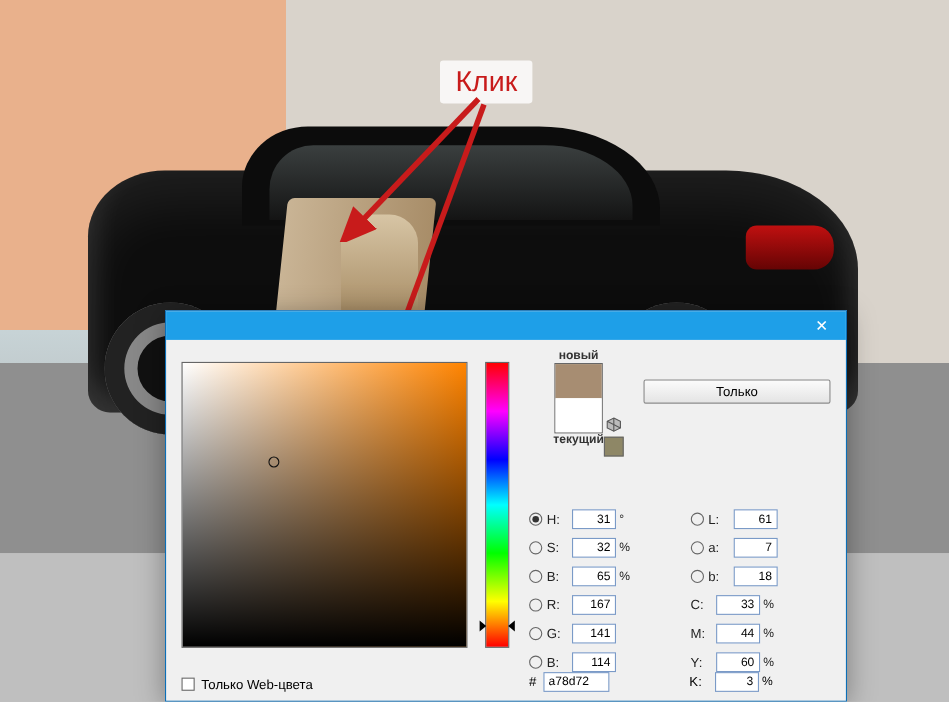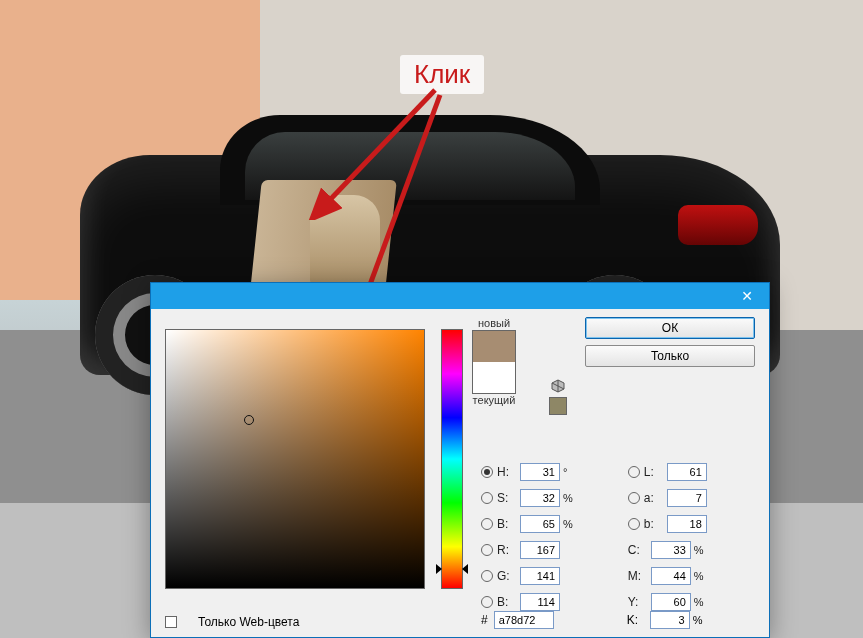--- a/index.html
+++ b/index.html
@@ -42,21 +42,21 @@
 
   .hue-strip { position:absolute; top:20px; left:290px; width:22px; height:260px; border:1px solid #666;
      background: linear-gradient(to bottom, #ff0000 0%, #ff00ff 17%, #0000ff 34%, #00ffff 50%, #00ff00 67%, #ffff00 84%, #ff0000 100%); }
   .hue-ind { position:absolute; left:285px; width:32px; display:flex; justify-content:space-between;}
   .hue-ind::before,.hue-ind::after{ content:""; width:0;height:0;border-top:5px solid transparent;border-bottom:5px solid transparent;}
   .hue-ind::before{ border-left:6px solid #000;}
   .hue-ind::after { border-right:6px solid #000;}
   .hue-ind { top: calc(20px + 260px * (1 - 31/360) - 5px); } 
   .hue-ind { top: 255px; }
 
-  .swatch-wrap { position:absolute; top:8px; left:310px; width:66px; text-align:center; font-size:11px; color:#333;}
+  .swatch-wrap { position:absolute; top:8px; left:342px; width:66px; text-align:center; font-size:11px; color:#333;font-weight:bold;}
   .swatch { width:44px; height:64px; margin:1px auto 0; border:1px solid #666; display:flex; flex-direction:column;}
   .swatch .new-sw{ flex:1; background:#a78d72;}
   .swatch .cur-sw{ flex:1; background:#ffffff;}
 
   .cube-icon { position:absolute; top:70px; left:400px; width:14px;height:14px; }
   .cube-thumb { position:absolute; top:88px; left:398px; width:18px;height:18px; background:#8e8766; border:1px solid #666;}
 
   .btn { position:absolute; right:14px; height:22px; width:170px; background:linear-gradient(#fbfbfb,#e4e4e4); border:1px solid #8a8a8a; font-size:12px; border-radius:2px; cursor:pointer; }
   .btn.ok       { top:8px;  border-color:#0a64ad; box-shadow:0 0 0 1px #7cc3ef inset;}
   .btn.cancel   { top:36px;}
@@ -68,21 +68,21 @@
   .col { display:flex; align-items:center; }
   .col.left  { width:150px; }
   .col.right { width:130px; }
   .radio { width:12px;height:12px; margin-right:4px; appearance:none; border:1px solid #666; border-radius:50%; position:relative;}
   .radio:checked::after{ content:""; position:absolute; inset:2px; background:#333; border-radius:50%;}
   .lab { width:20px; display:inline-block;}
   .inp { width:40px; height:18px; border:1px solid #7a9ac7; background:#fff; font-size:11px; text-align:right; padding:0 4px 0 0; margin:0 3px;}
   .inp.hex { width:60px; text-align:left; padding:0 0 0 4px;}
   .unit { width:14px; display:inline-block; font-size:11px;}
   .hash { font-size:12px; margin-right:3px;}
-  .bottom-row { position:absolute; left:14px; bottom:10px; display:flex; align-items:center;gap:15px;}
+  .bottom-row { position:absolute; left:14px; bottom:10px; display:flex; align-items:center;}
   .wc-check { width:12px;height:12px; border:1px solid #666; margin-right:6px; background:#fff; appearance:none;}
   .hex-wrap { position:absolute; bottom:10px; left:330px; display:flex; align-items:center; font-size:12px;}
 
   svg.arrow-svg{ position:absolute; pointer-events:none;}
 </style>
 </head>
 <body>
 
 <div class="bg-image">
   <div class="bg-sky"></div>
@@ -154,21 +154,20 @@
 
     <span class="cube-icon">
       <svg viewBox="0 0 14 14">
           <polygon points="7,1 13,4 13,10 7,13 1,10 1,4" fill="#bbb" stroke="#555"></polygon>
           <line x1="7" y1="1" x2="7" y2="13" stroke="#555"></line>
           <line x1="1" y1="4" x2="13" y2="10" stroke="#555"></line>
         </svg>
     </span>
     <div class="cube-thumb"></div>
 
-    <button class="btn ok">ОК</button>
     <button class="btn cancel">Только</button>
 
     <div class="field-grid">
       <div class="frow">
         <div class="col left">
           <input type="radio" class="radio" checked="" style="">
           <span class="lab">H:</span>
           <input class="inp" value="31" style="">
           <span class="unit">°</span>
         </div>

